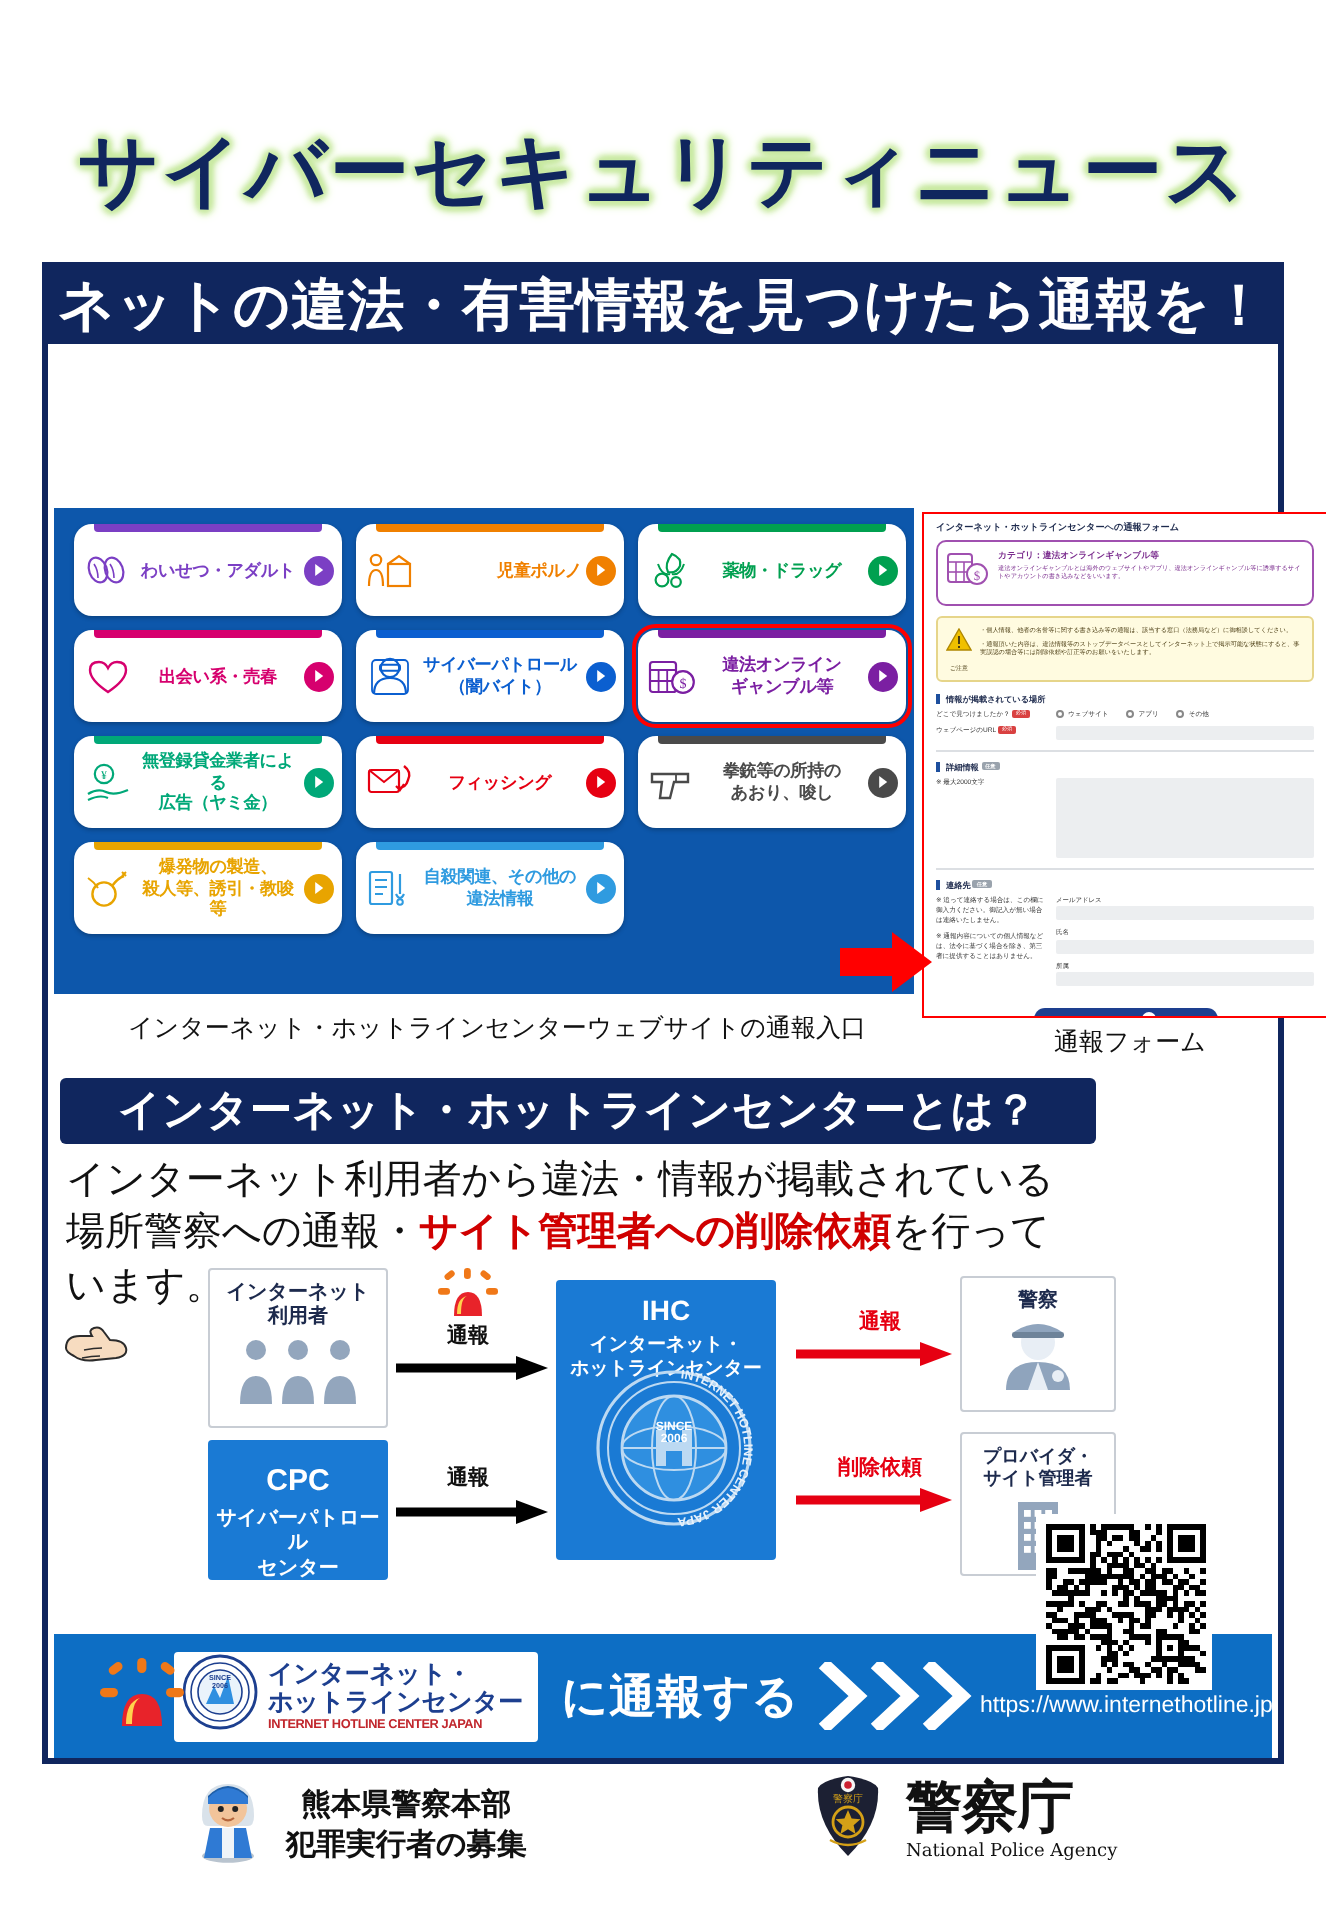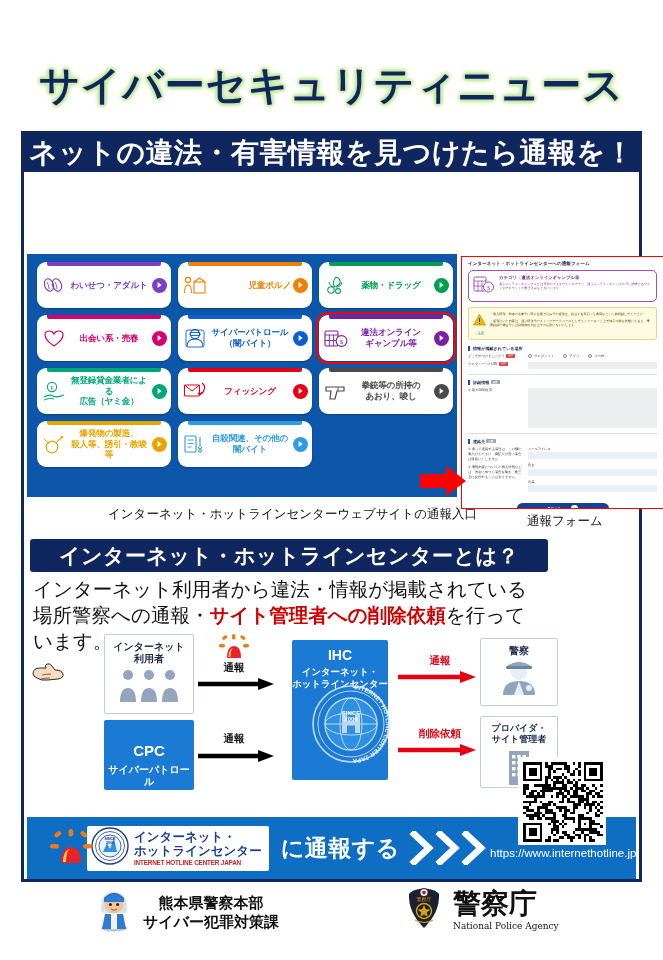--- a/index.html
+++ b/index.html
@@ -100,21 +100,20 @@
   .red-arrow {
     position: absolute; left: 396px; top: 332px;
     width: 46px; height: 46px; z-index: 6;
   }
 
   
   .panel-caption {
     position: absolute; left: 40px; top: 372px;
     font-size: 12.5px; color: #111;
     font-family: "DejaVu Serif","Liberation Serif", serif;
-    margin-left: 44px;
   }
 
   
   .formshot {
     position: absolute; left: 437px; top: 122px;
     width: 203px; height: 253px;
     background: #fff; border: 1.6px solid #ff0000;
     overflow: hidden;
   }
   .fs-inner { padding: 4px 6px; transform-origin: top left; }
@@ -443,21 +442,21 @@
                 <rect x="2" y="2" width="11" height="16" rx="1" fill="none" stroke="#2f9be0" stroke-width="1.1"></rect>
                 <line x1="4.5" y1="6" x2="10.5" y2="6" stroke="#2f9be0" stroke-width="0.9"></line>
                 <line x1="4.5" y1="9.5" x2="10.5" y2="9.5" stroke="#2f9be0" stroke-width="0.9"></line>
                 <line x1="4.5" y1="13" x2="8.5" y2="13" stroke="#2f9be0" stroke-width="0.9"></line>
                 <path d="M17 3 l0 10 M15 13 q2 4 4 0" fill="none" stroke="#2f9be0" stroke-width="1.1"></path>
                 <circle cx="17" cy="17" r="1.4" fill="none" stroke="#2f9be0" stroke-width="1"></circle>
               </svg>
             </div>
             <div class="cat-label" style="color: rgb(47, 155, 224);">
               <div>自殺関連、その他の</div>
-              <div>闇バイト</div>
+              <div>違法情報</div>
             </div>
             <div class="cat-arrow" style="background: rgb(47, 155, 224);">
               <svg width="7" height="8" viewBox="0 0 7 8">
                 <polygon points="1.6,1 5.6,4 1.6,7" fill="#fff"></polygon>
               </svg>
             </div>
           </div>
         </div>
     </div>
 
@@ -593,21 +592,21 @@
               <path d="M4 33 q0 -14 8 -14 q8 0 8 14z"></path>
             <circle cx="33" cy="6" r="5"></circle>
               <path d="M25 33 q0 -14 8 -14 q8 0 8 14z"></path>
             <circle cx="54" cy="6" r="5"></circle>
               <path d="M46 33 q0 -14 8 -14 q8 0 8 14z"></path>
           </g>
         </svg>
       </div>
 
       <div class="dg-blue" style="left:80px;top:88px;width:90px;height:70px">
-        <div class="t" style="font-size:15px;padding-top:22px">CPC</div>
+        <div class="t" style="font-size:15px;padding-top:12px">CPC</div>
         <div class="t" style="font-size:10px;padding-top:4px" id="dgCpc">
             <div>サイバーパトロール</div>
             <div>センター</div>
           </div>
       </div>
 
       <div style="position:absolute;left:193px;top:2px">
         <svg width="34" height="26" viewBox="0 0 34 26">
           <g fill="#f07818">
             <rect x="2" y="10" width="6" height="3.4" rx="1.6"></rect>
@@ -626,21 +625,21 @@
         <line x1="0" y1="7" x2="62" y2="7" stroke="#000" stroke-width="4.5"></line>
         <polygon points="60,1 76,7 60,13" fill="#000"></polygon>
       </svg>
 
       <div class="flow-lab" style="left:186px;top:100px;width:48px;color:#111">通報</div>
       <svg class="arrow-svg" style="left:174px;top:117px" width="76" height="14">
         <line x1="0" y1="7" x2="62" y2="7" stroke="#000" stroke-width="4.5"></line>
         <polygon points="60,1 76,7 60,13" fill="#000"></polygon>
       </svg>
 
-      <div class="dg-blue" style="left:268px;top:8px;width:96px;height:140px">
+      <div class="dg-blue" style="left:254px;top:8px;width:110px;height:140px">
         <div class="t" style="font-size:14px;padding-top:7px">IHC</div>
         <div class="t" style="font-size:9.4px;padding-top:2px" id="dgIhc">
             <div>インターネット・</div>
             <div>ホットラインセンター</div>
           </div>
         <div class="seal" style="left:19px;top:44px">
           <svg width="80" height="80" viewBox="0 0 80 80">
             <circle cx="40" cy="40" r="38" fill="none" stroke="#bcd9f2" stroke-width="1.6"></circle>
             <circle cx="40" cy="40" r="33" fill="none" stroke="#bcd9f2" stroke-width="1"></circle>
             <circle cx="40" cy="40" r="26" fill="#2f8fe0" stroke="#bcd9f2" stroke-width="1.4"></circle>
@@ -1197,21 +1196,21 @@
           <path d="M9 11 q10 -10 20 0 l0 3 l-20 0z" fill="#2f7ad4"></path>
           <circle cx="15.4" cy="16.5" r="1.5" fill="#222"></circle>
             <circle cx="22.6" cy="16.5" r="1.5" fill="#222"></circle>
           <path d="M16 21 q3 2.4 6 0" fill="none" stroke="#b5663c" stroke-width="1.1"></path>
           <path d="M10 26 l18 0 l3 15 l-24 0z" fill="#2f7ad4"></path>
           <rect x="16" y="26" width="6" height="15" fill="#f0f4f8"></rect>
         </svg>
       </div>
       <div class="foot-kuma-txt">
         <div>熊本県警察本部</div>
-        <div>サイバー犯罪対策課</div>
+        <div>犯罪実行者の募集</div>
       </div>
     </div>
 
     <div class="foot-item" style="left:405px;top:2px">
       <div>
         <svg width="38" height="44" viewBox="0 0 38 44">
           <path d="M19 2 q13 2 15 6 q1 18 -15 34 q-16 -16 -15 -34 q2 -4 15 -6z" fill="#1c2033"></path>
           <circle cx="19" cy="6.5" r="3.6" fill="#f5f5f5"></circle>
           <circle cx="19" cy="6.5" r="1.9" fill="#cc2030"></circle>
           <text x="19" y="15" font-size="5" fill="#d4a017" text-anchor="middle" font-family="DejaVu Serif, serif">警察庁</text>

